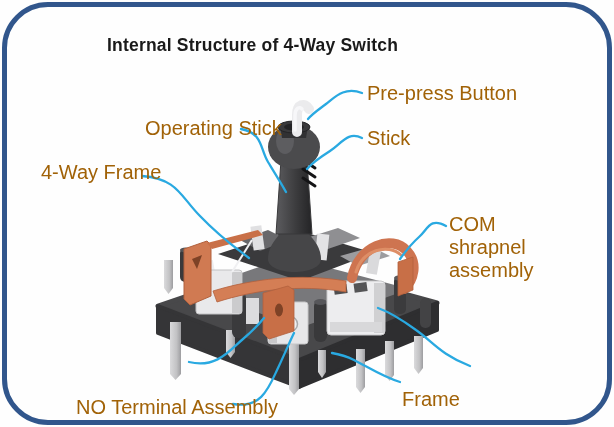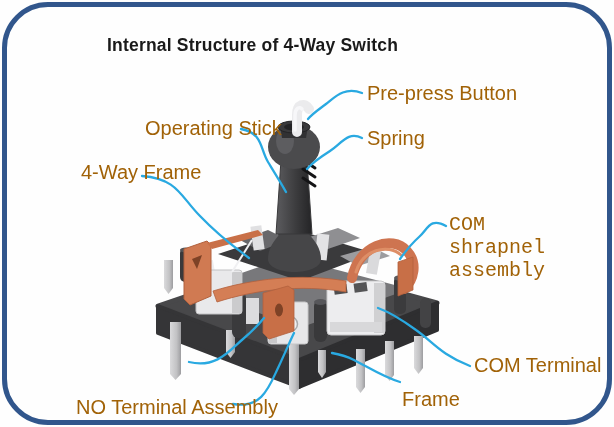--- a/index.html
+++ b/index.html
@@ -18,22 +18,22 @@
     white-space:nowrap;
   }
   .lbl{
     position:absolute;font-size:20px;color:#a16207;line-height:23px;
     white-space:nowrap;
   }
   .lbl.wrap{white-space:normal;}
   #lbl-pre-press{left:367px;top:82px;}
   #lbl-operating-stick{left:122px;top:117px;margin-left:23px;}
   #lbl-spring{left:367px;top:127px;}
-  #lbl-four-way-frame{left:41px;top:161px;margin-left:40px;}
-  #lbl-com-shrapnel{left:449px;top:213px;width:118px;font-family:Liberation Mono, monospace;}
+  #lbl-four-way-frame{left:41px;top:161px;}
+  #lbl-com-shrapnel{left:449px;top:213px;width:118px;}
   #lbl-nc-terminal{left:19px;top:350px;}
   #lbl-com-terminal{left:474px;top:354px;}
   #lbl-no-terminal{left:67px;top:396px;margin-left:9px;}
   #lbl-base{left:402px;top:388px;}
 </style>
 </head>
 <body>
 
 <div id="stage">
 
@@ -153,21 +153,20 @@
       <path d="M233,404 C262,409 269,387 278,368 C286,351 290,341 294,333" stroke="#29A9E1"></path>
       <path d="M470,366 C441,355 432,341 416,330 C401,319 389,312 378,308" stroke="#29A9E1"></path>
       <path d="M400,382 C383,377 368,367 354,360 C346,356 338,354 332,353" stroke="#29A9E1"></path>
     </g>
   </svg>
 
   <div class="title">Internal Structure of 4-Way Switch</div>
 
   <div class="lbl" id="lbl-pre-press">Pre-press Button</div>
   <div class="lbl" id="lbl-operating-stick">Operating Stick</div>
-  <div class="lbl" id="lbl-spring">Spring</div>
+  <div class="lbl" id="lbl-spring">Stick</div>
   <div class="lbl" id="lbl-four-way-frame">4-Way Frame</div>
   <div class="lbl wrap" id="lbl-com-shrapnel">COM shrapnel assembly</div>
-  <div class="lbl" id="lbl-com-terminal">COM Terminal</div>
   <div class="lbl" id="lbl-no-terminal">NO Terminal Assembly</div>
   <div class="lbl" id="lbl-base">Frame</div>
 
   <div class="frame"></div>
 </div>
 
 </body></html>

